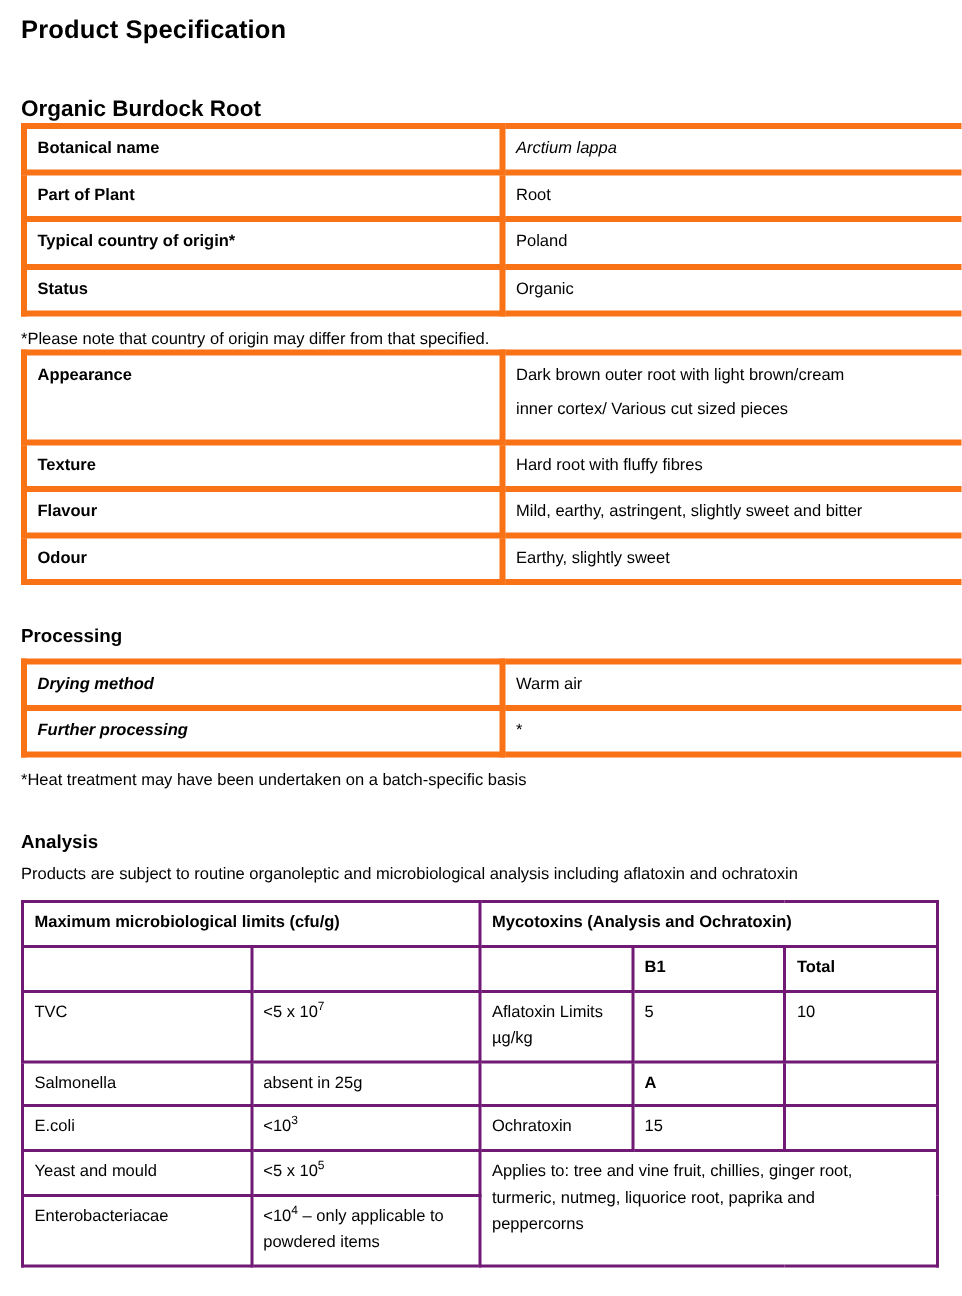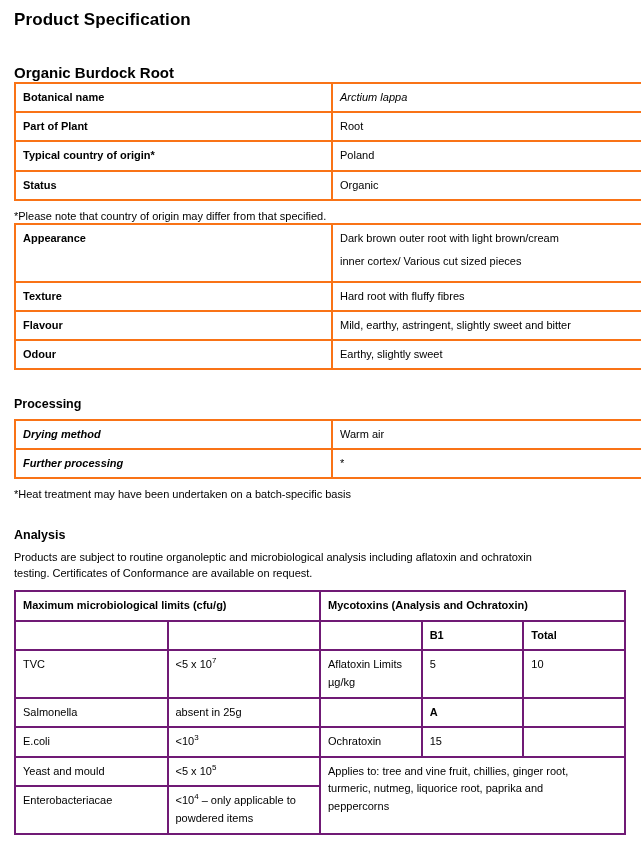--- a/index.html
+++ b/index.html
@@ -43,21 +43,21 @@
   }
   .section-heading.spaced {
     margin-top: 27px;
   }
   table.spec {
     width: 612px;
     border-collapse: collapse;
     table-layout: fixed;
   }
   table.spec td {
-    border: 2px solid #f97316;
+    border: 4px solid #f97316;
     padding: 5px 6px 5px 7px;
     vertical-align: top;
     font-size: 11px;
     line-height: 1.55;
     height: 16px;
   }
   td.lbl {
     font-weight: bold;
     width: 302px;
   }
@@ -178,21 +178,20 @@
       </tr>
     </tbody>
   </table>
 
   <p class="note">*Heat treatment may have been undertaken on a batch-specific basis</p>
 
   <h3 class="section-heading spaced">Analysis</h3>
 
   <p class="analysis-intro">
     <span>Products are subject to routine organoleptic and microbiological analysis including aflatoxin and ochratoxin</span><br>
-    <span>testing. Certificates of Conformance are available on request.</span>
   </p>
 
   <table class="analysis">
     <tbody>
       <tr>
         <td class="a-c1 bold" colspan="2">Maximum microbiological limits (cfu/g)</td>
         <td class="a-c3 bold" colspan="3">Mycotoxins (Analysis and Ochratoxin)</td>
       </tr>
       <tr>
         <td class="a-c1">&nbsp;</td>

